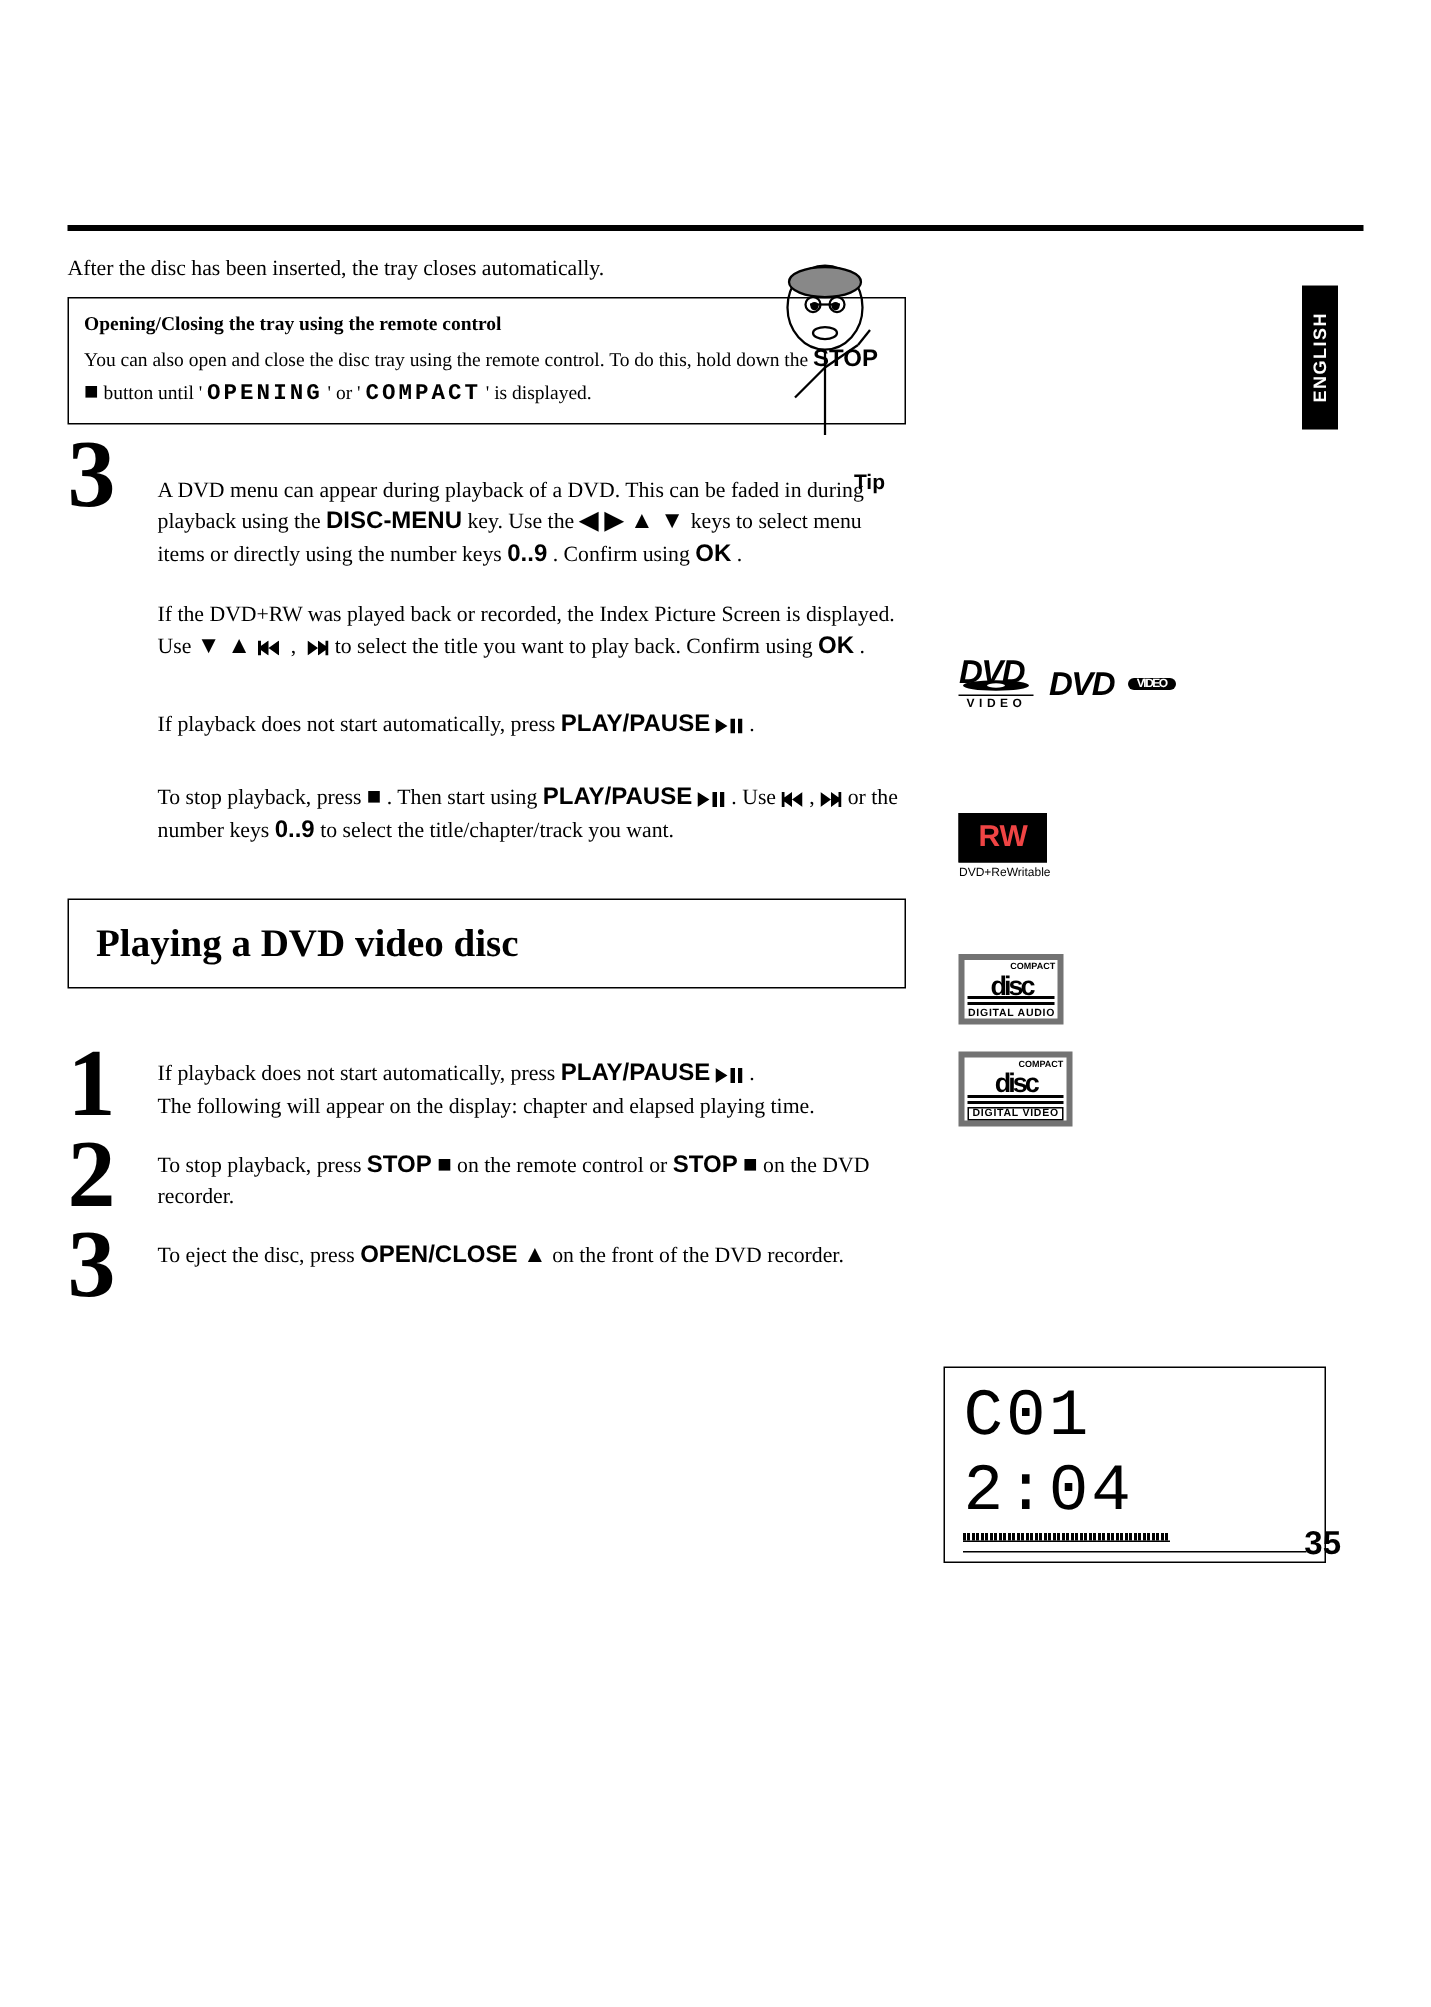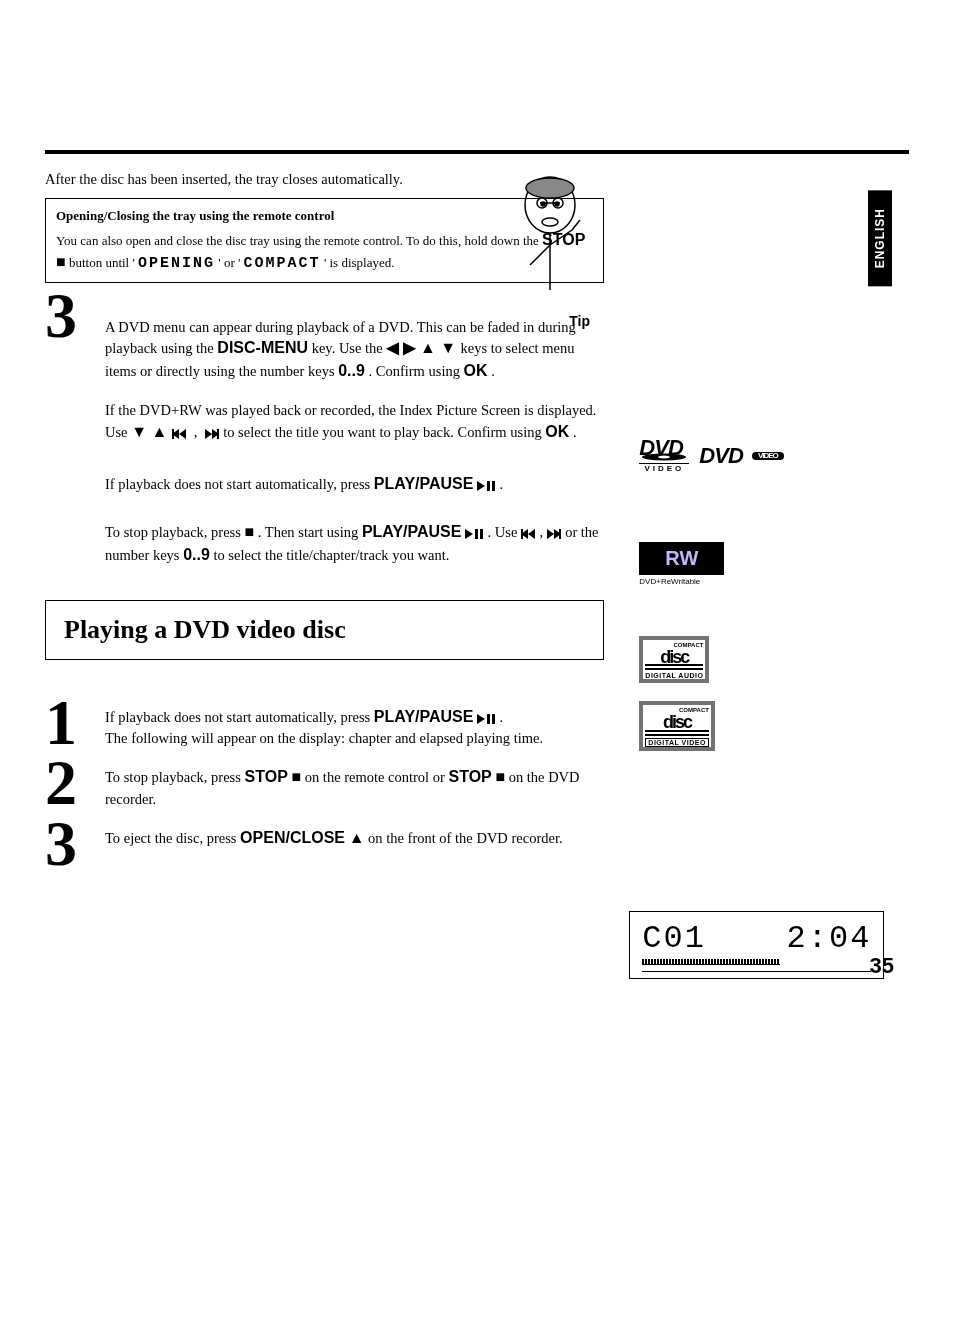--- a/index.html
+++ b/index.html
@@ -131,25 +131,25 @@
     padding:1px 6px;
     border-radius:8px;
     font-style: normal;
     vertical-align: top;
     margin-left:4px;
     margin-top:4px;
   }
   .logo-pair { display:flex; gap:10px; align-items:center; margin-top:10px; margin-left:10px;}
   .logo-rw {
     background:#000;
-    color:#c4b5fd;
+    color:#ef4444;
     font-family: Arial, sans-serif;
     font-weight:bold;
     font-size:20px;
-    padding:4px 25px;
+    padding:4px 12px;
     display:inline-block;
     border:1px solid #000;
   }
   .logo-rw-sub {
     font-family: Arial, sans-serif;
     font-size:8px;
     margin-top:2px;
   }
   .cd-logo {
     display:inline-block;
@@ -171,25 +171,26 @@
   .cd-logo .bot { font-size:7px; font-weight:bold; letter-spacing:0.5px;}
   .right-block { margin-top: 30px; }
   .display-box {
     border:1px solid #000;
     padding: 8px 12px 0 12px;
     width: 255px;
     margin-top: 15px;
   }
   .seg7 {
     font-family: "Courier New", monospace;
-    font-size: 32px;
+    font-size: 44px;
     letter-spacing: 2px;
     display:flex;
-    justify-content:space-between;
+    justify-content:flex-end;
     font-weight:100;
+    flex-direction:column;
   }
   .prog-bar {
     height: 6px;
     background: repeating-linear-gradient(90deg,#000 0 2px,#fff 2px 3px);
     width: 60%;
     margin: 2px 0 6px 0;
     border-bottom: 1px solid #000;
   }
   .prog-line { border-bottom:1px solid #000; height:1px; margin-bottom:6px;}
   .page-num {

